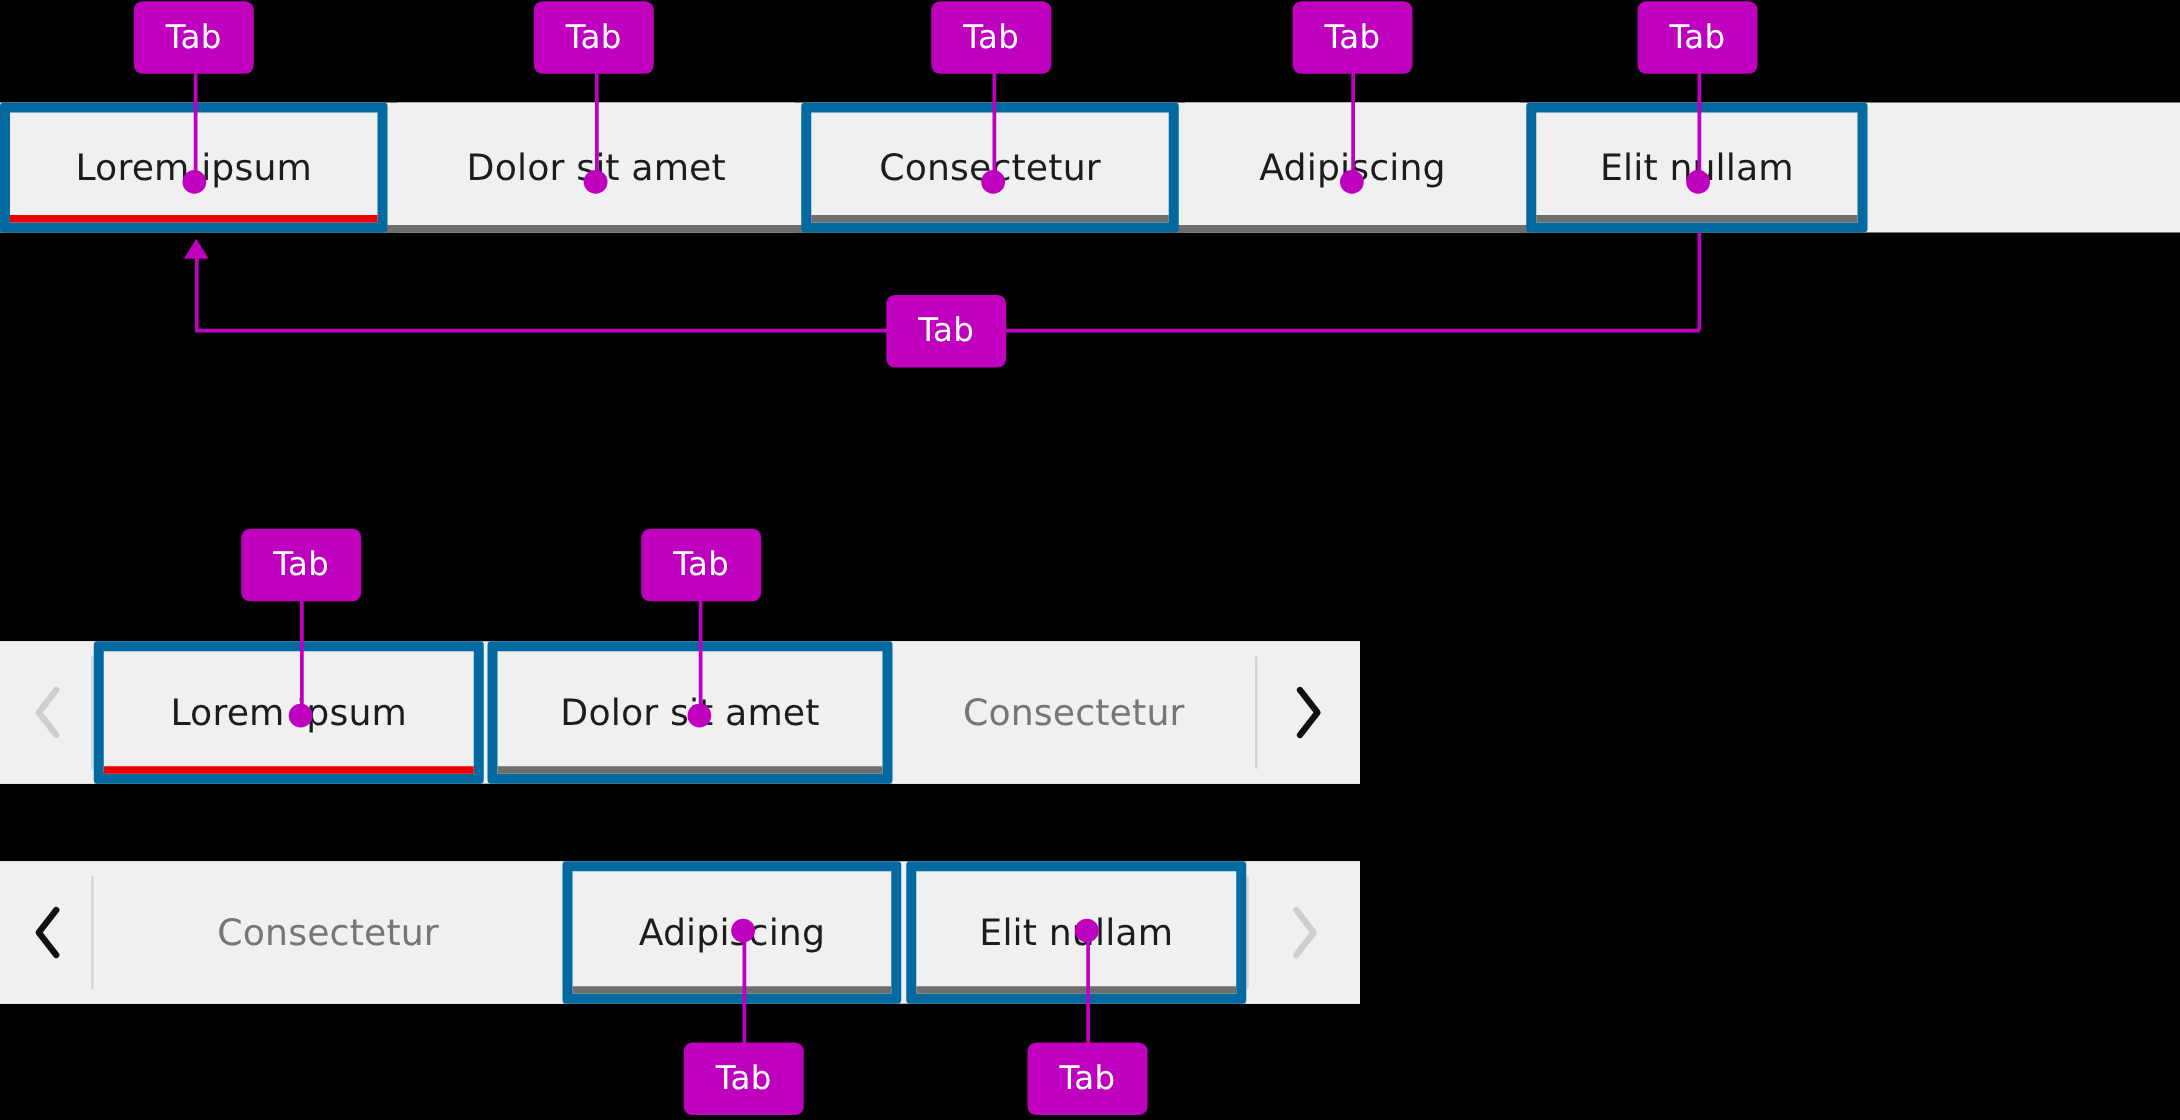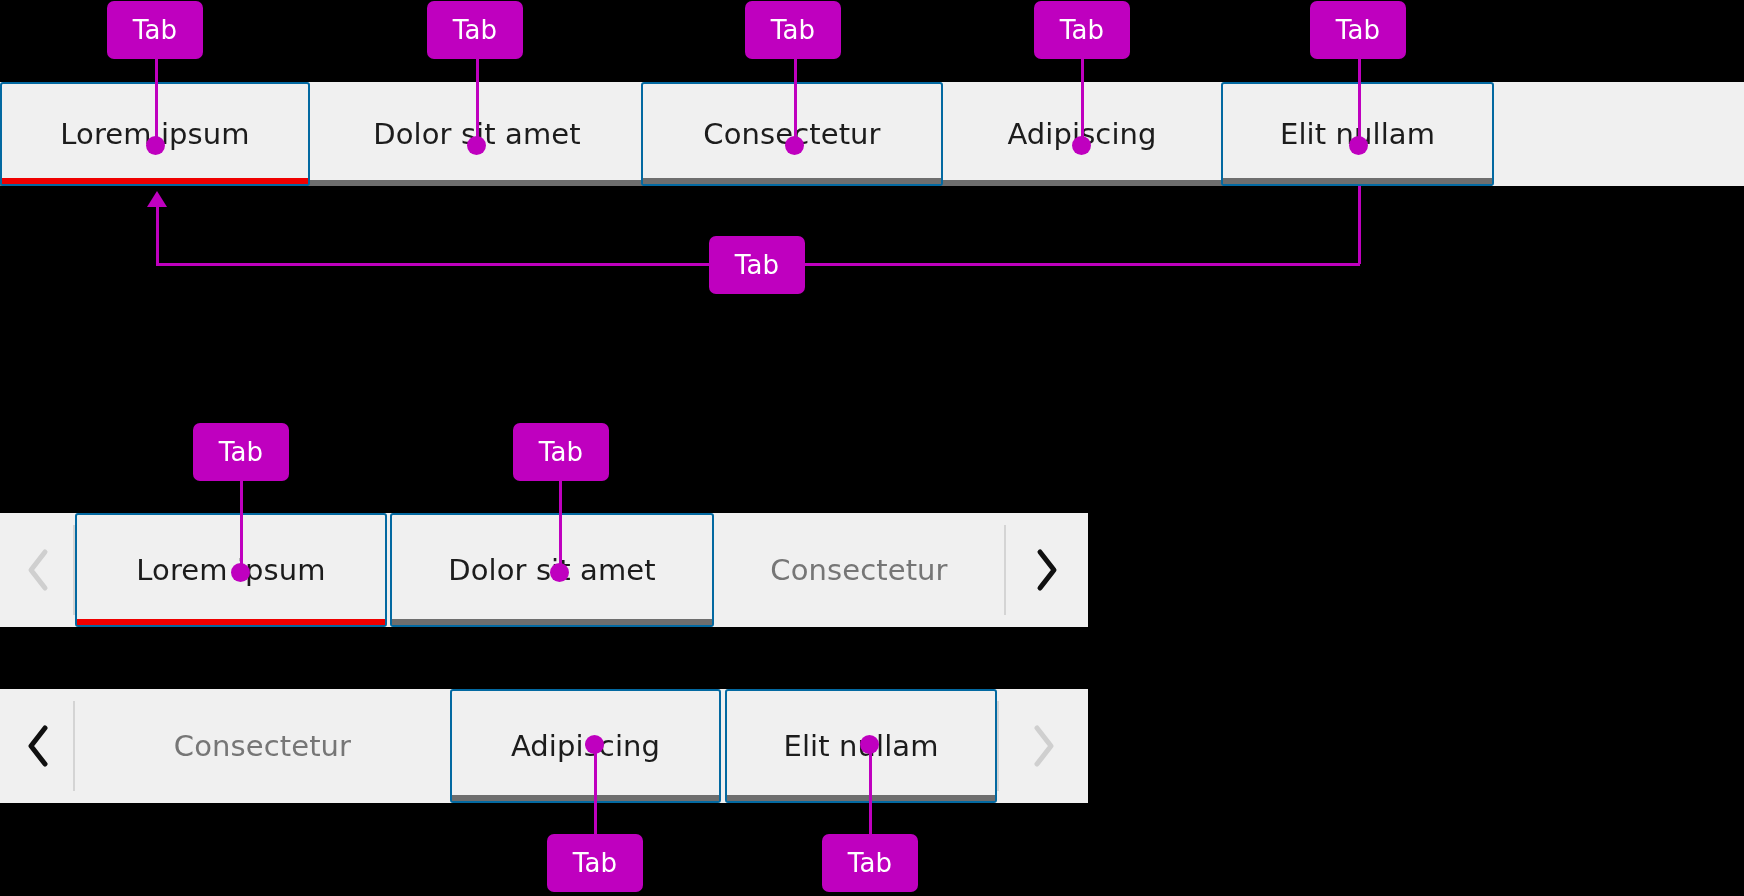--- a/index.html
+++ b/index.html
@@ -33,21 +33,21 @@
     justify-content: center;
     font-size: 29px;
     color: #1c1c1c;
     letter-spacing: 0.1px;
     border: 0;
     flex: 0 0 auto;
   }
 
   
   .tab.outlined {
-    border: 2px solid #0369a1;
+    border: 8px solid #0369a1;
     border-radius: 3px;
     z-index: 3;
     text-align: right;
   }
 
   
   .tab .underline {
     position: absolute;
     left: 0;
     right: 0;

